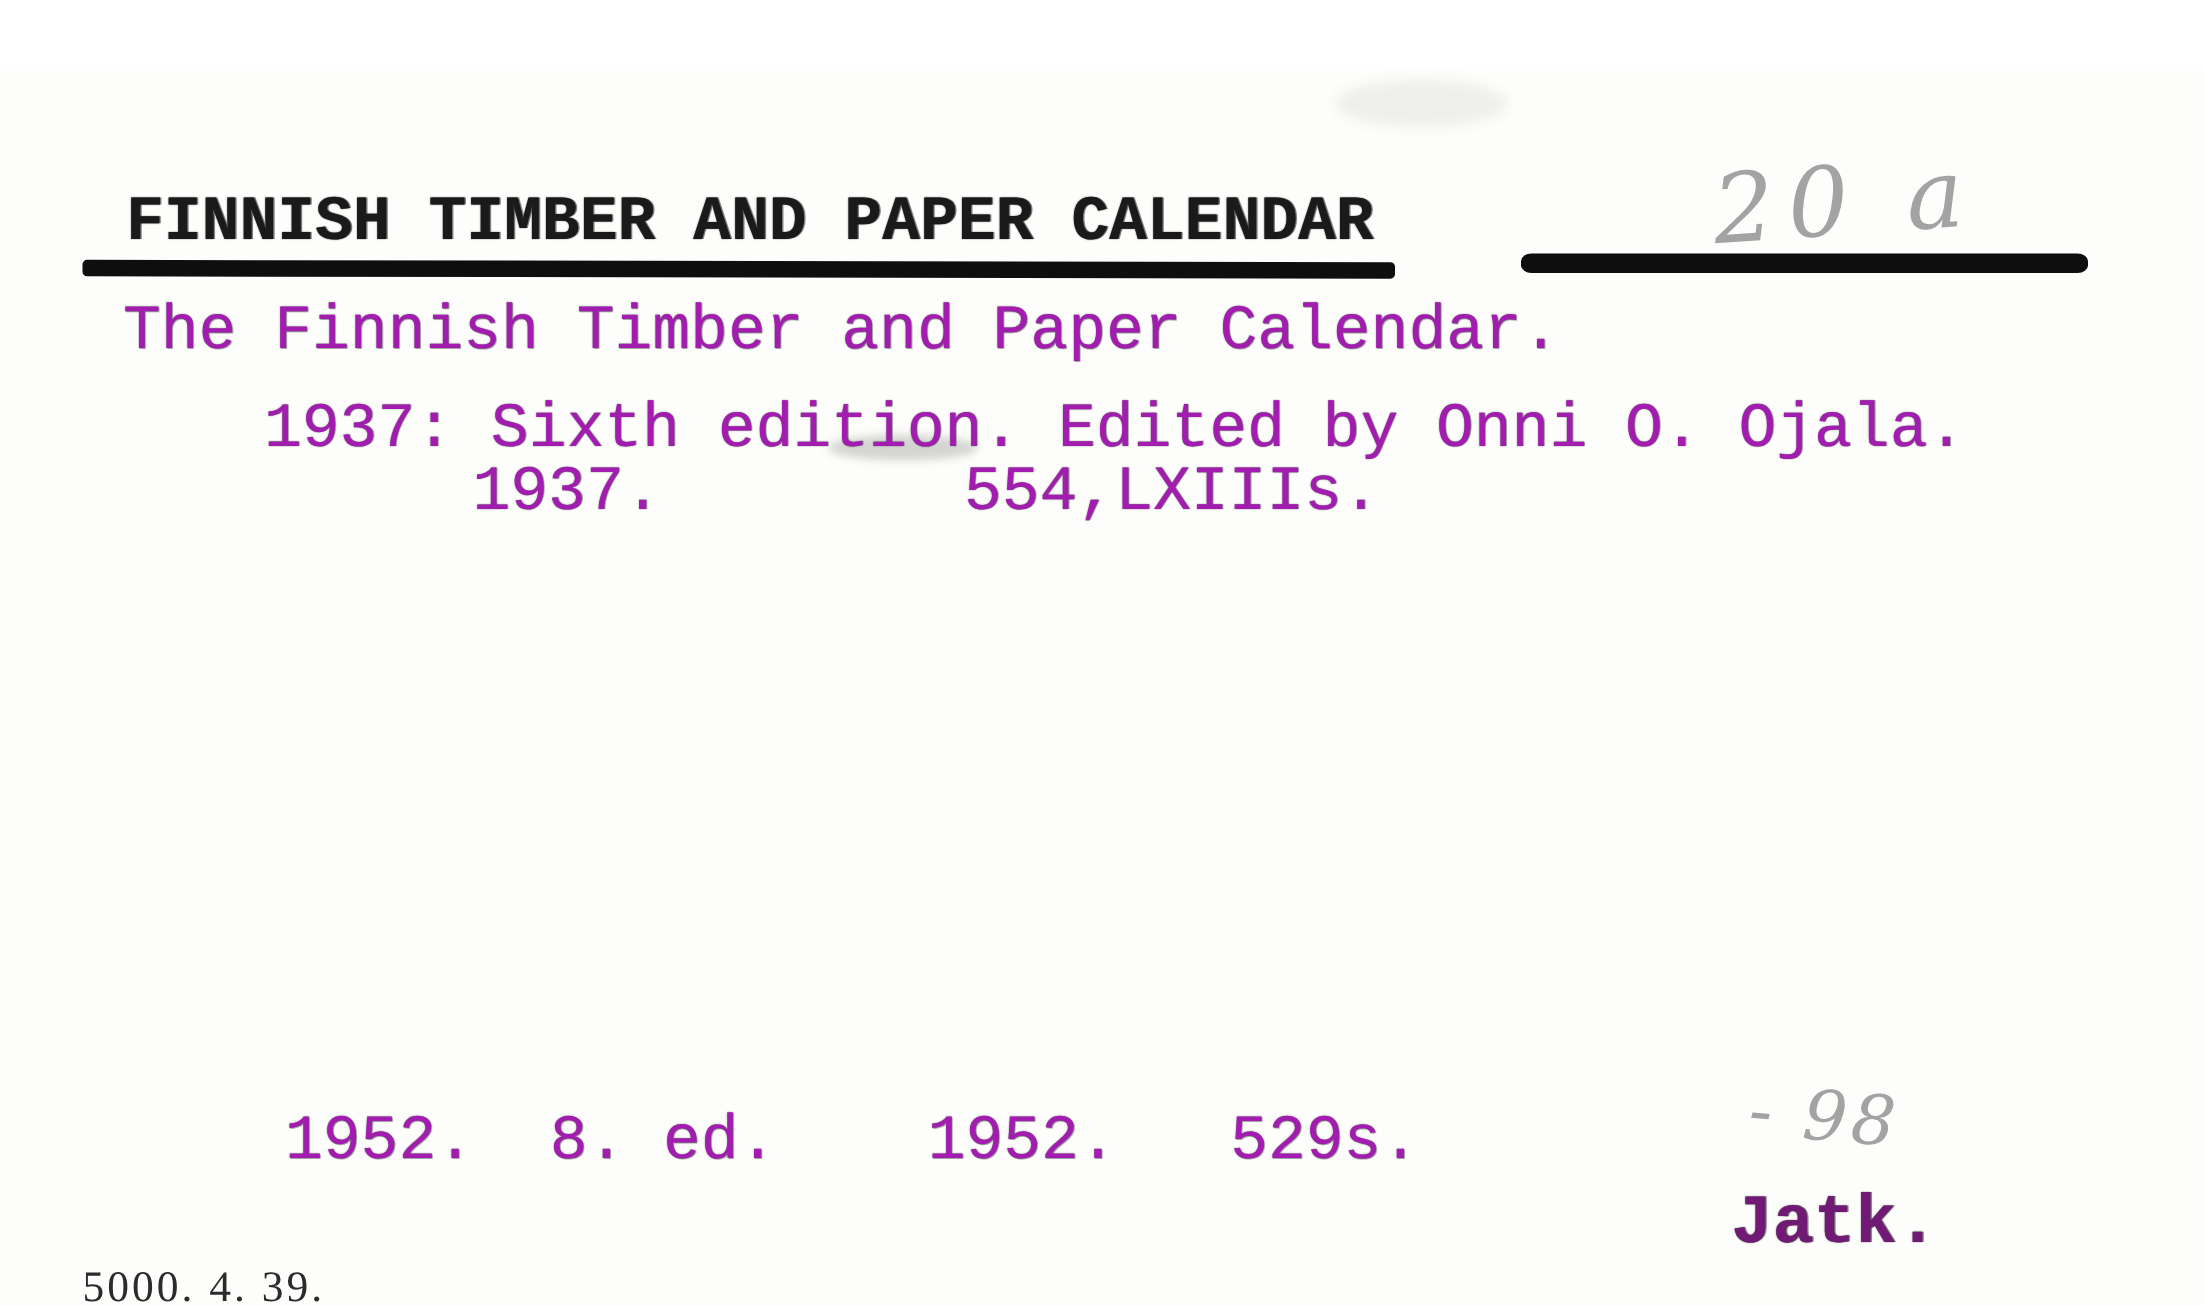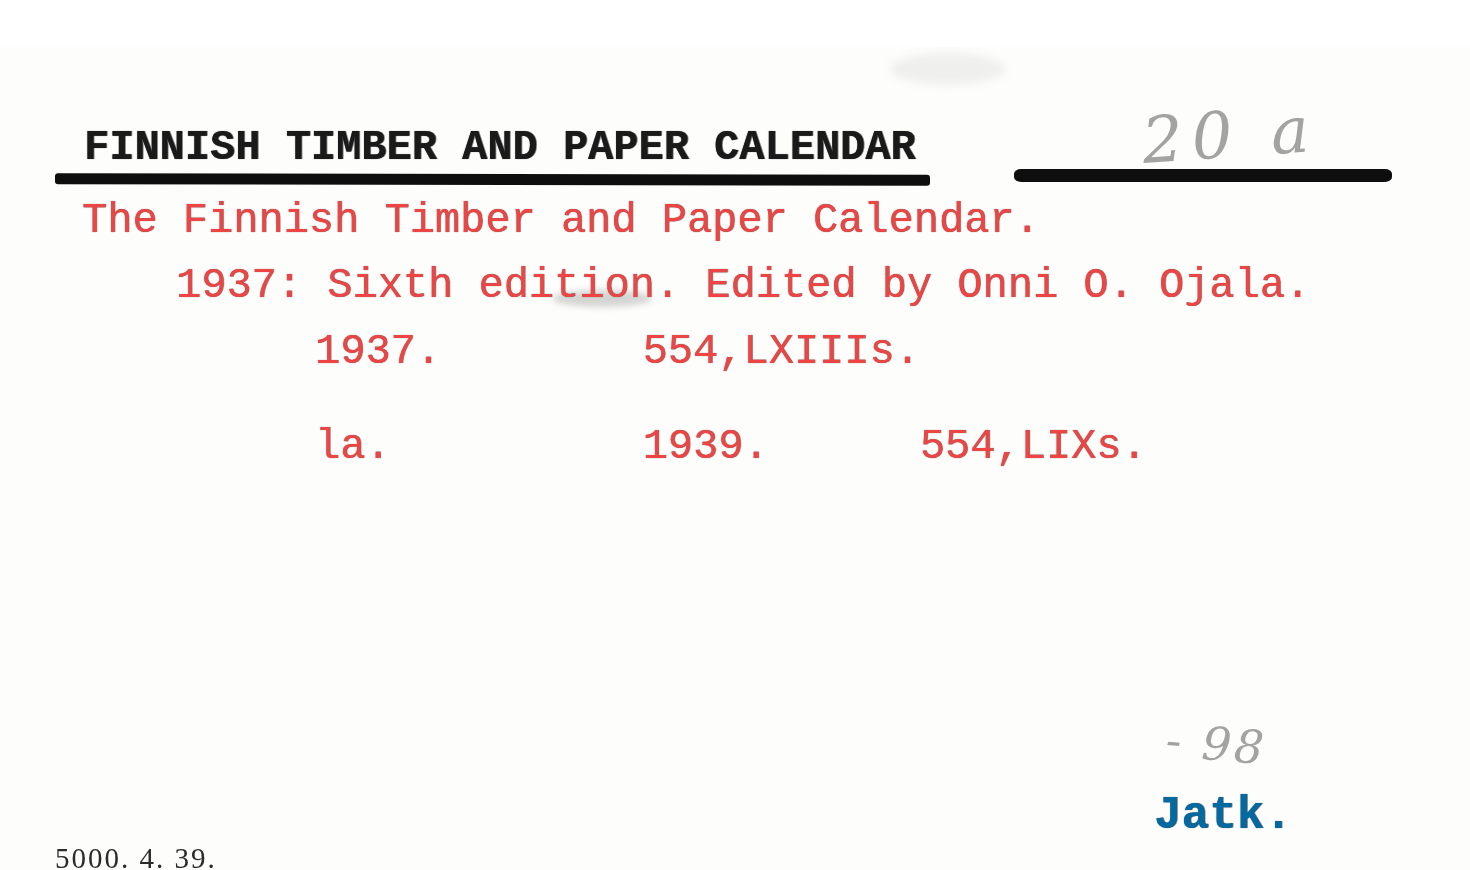--- a/index.html
+++ b/index.html
@@ -14,44 +14,44 @@
     margin-top:47px;
   }
 
   
   .tw {
     position:absolute;
     white-space:pre;
     font-family:"Liberation Mono", monospace;
     font-size:42px;
     line-height:1;
-    color:#ef4444;
+    color:#a21caf;
     text-shadow: 0 0 1px rgba(25,25,25,.65), 0.7px 0.4px 0 rgba(25,25,25,.30);
   }
 
   .title {
     left:84px; top:80px;
     font-weight:700;
     color:#1a1a1a;
     text-shadow: 0 0 1px rgba(0,0,0,.7), 1px 0 0 rgba(0,0,0,.45);
   }
 
   .l1 { left:82px;  top:153px; }
   .l2 { left:176px; top:218px; }
-  .l3 { left:315px; top:284px; }
+  .l3 { left:315px; top:260px; }
   .l4 { left:164px; top:326px; }
   .l5 { left:315px; top:379px; }
   .l6 { left:190px; top:693px; }
 
   .jatk {
     position:absolute;
     left:1154px; top:746px;
     font-family:"Liberation Mono", monospace;
     font-size:46px; font-weight:700; line-height:1;
-    color:#0369a1;
+    color:#701a75;
     text-shadow:0 0 1px rgba(0,0,0,.65), 1px 0 0 rgba(0,0,0,.4);
   }
 
   .stock {
     position:absolute;
     left:55px; top:797px;
     font-family:"Liberation Serif", serif;
     font-size:29px; line-height:1;
     color:#2b2b2b;
     letter-spacing:2px;
@@ -101,19 +101,19 @@
   <div class="speck-b"></div>
 
   <div class="tw title">FINNISH TIMBER AND PAPER CALENDAR</div>
   <div class="rule rule-left"></div>
   <div class="rule rule-right"></div>
   <div class="hw hw-top">20 a</div>
 
   <div class="tw l1">The Finnish Timber and Paper Calendar.</div>
   <div class="tw l2">1937: Sixth edition. Edited by Onni O. Ojala.</div>
   <div class="tw l3">1937.        554,LXIIIs.</div>
-  <div class="tw l5">la.          1939.      554,LIXs.</div>
+  <div class="tw l6">1952.  8. ed.    1952.   529s.</div>
 
   <div class="hw hw-bottom">- 98</div>
   <div class="jatk">Jatk.</div>
   <div class="stock">5000. 4. 39.</div>
 
 </div>
 
 </body></html>

